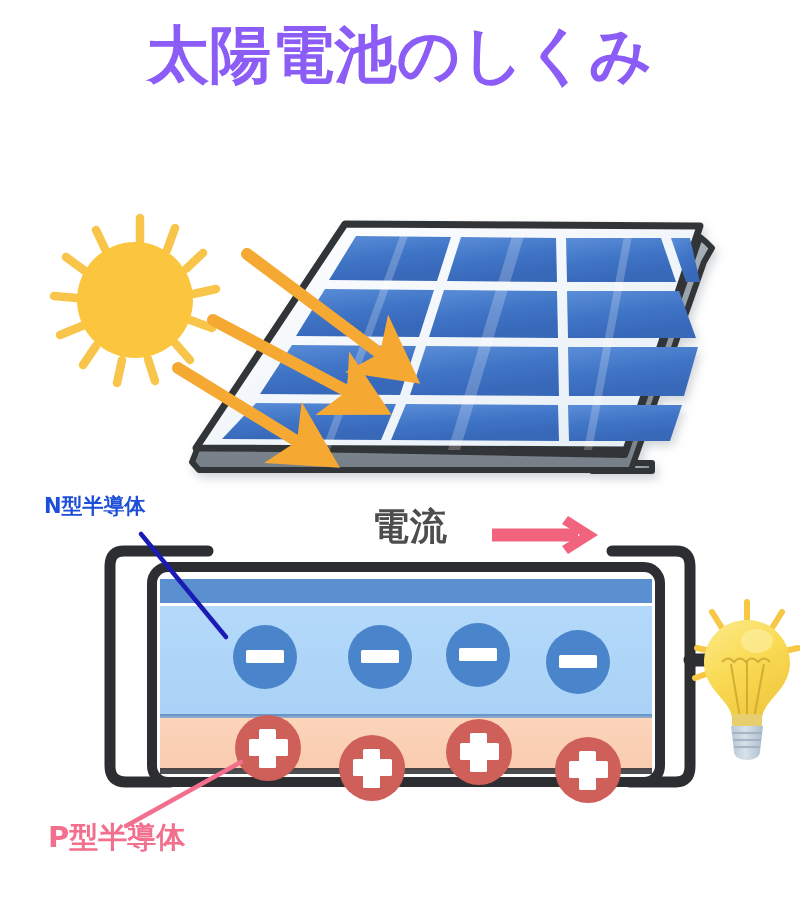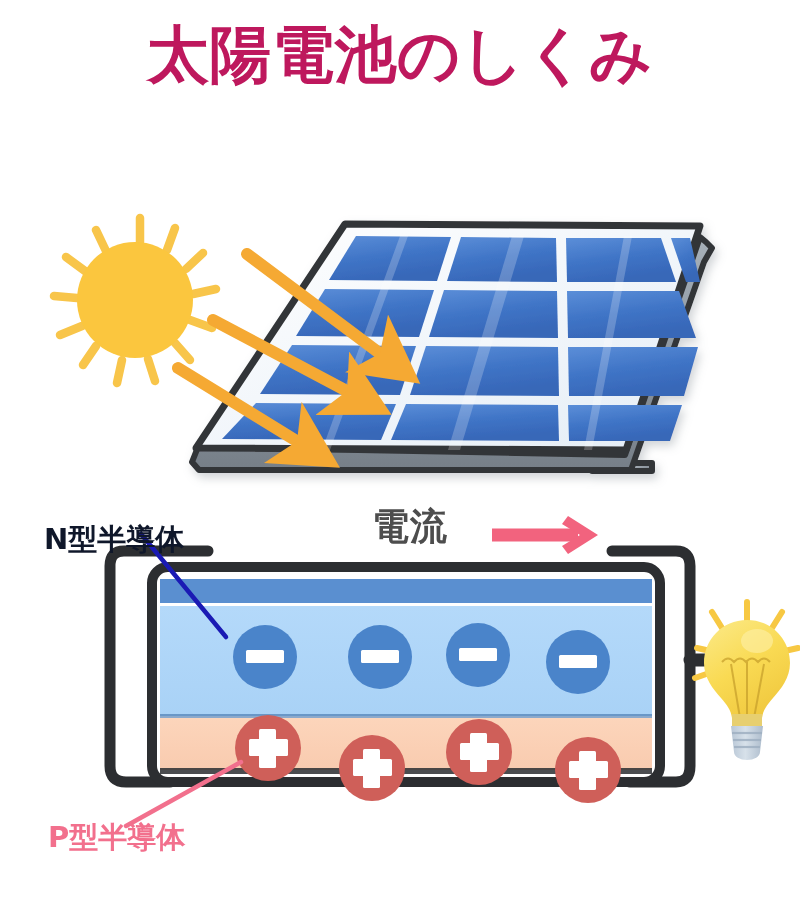--- a/index.html
+++ b/index.html
@@ -30,21 +30,21 @@
     top: 0;
     width: 800px;
     text-align: center;
   }
   .title {
     margin: 0;
     padding-top: 20px;
     font-size: 62px;
     line-height: 1.12;
     font-weight: 700;
-    color: #be185d;
+    color: #8b5cf6;
     letter-spacing: 0.5px;
     font-family: "DejaVu Sans", "Liberation Sans", sans-serif;
   }
   .subtitle {
     margin: 0;
     padding-top: 14px;
     font-size: 27.5px;
     line-height: 1.2;
     font-weight: 700;
     color: #0a0a0a;
@@ -65,23 +65,23 @@
 
   
   .lbl {
     position: absolute;
     font-weight: 700;
     white-space: nowrap;
     font-family: "DejaVu Sans", "Liberation Sans", sans-serif;
   }
   #label-n {
     left: 44px;
-    top: 520px;
-    font-size: 29px;
-    color: #0f172a;
+    top: 492px;
+    font-size: 21px;
+    color: #1d4ed8;
   }
   #label-p {
     left: 48px;
     top: 818px;
     font-size: 29px;
     color: #f2708d;
   }
   #label-current {
     left: 372px;
     top: 502px;

